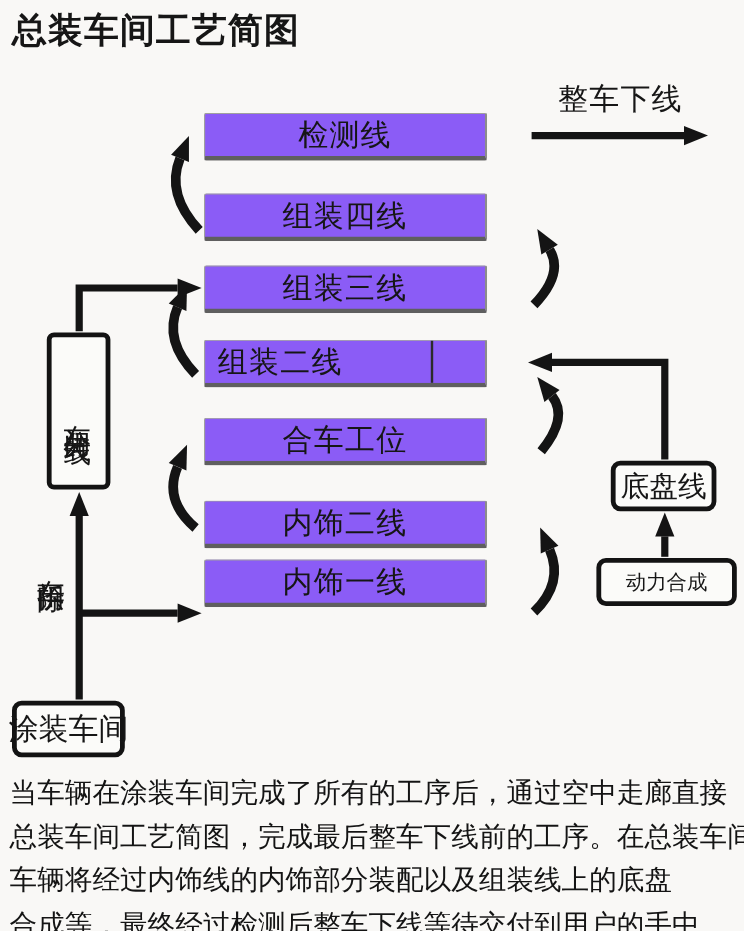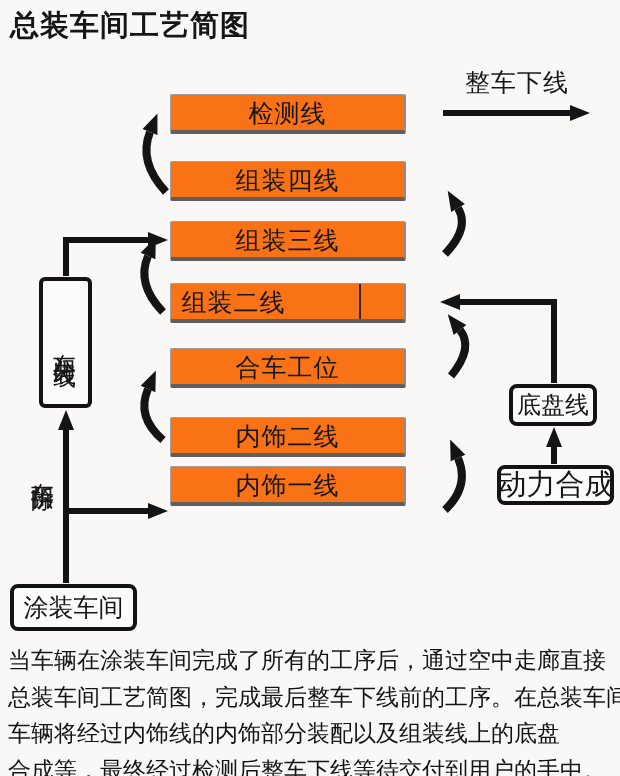--- a/index.html
+++ b/index.html
@@ -13,27 +13,27 @@
     text-decoration:underline;
   }
   .title{
     position:absolute;left:10px;top:6px;
     font-size:29px;font-weight:bold;letter-spacing:1px;
     white-space:nowrap;
   }
   
   .prow{
     position:absolute;left:170px;width:236px;height:40px;
-    background:#f97316;
+    background:#8b5cf6;
     border:1px solid #a0a09e;
     border-bottom:4px solid #5f5f5f;
     border-right:2px solid #8c8c8a;
     border-radius:2px;
     box-sizing:border-box;
-    display:flex;align-items:flex-end;justify-content:center;
+    display:flex;align-items:center;justify-content:center;
     font-size:25px;letter-spacing:1px;
   }
   .prow .main-label{white-space:nowrap;}
   .prow .divider{
     position:absolute;left:188px;top:0;bottom:0;width:2px;background:#2b2b2b;
   }
   .prow .sub-label{
     position:absolute;left:190px;right:0;top:0;bottom:0;
     display:flex;align-items:center;justify-content:center;
     font-size:19px;letter-spacing:0;
@@ -92,25 +92,25 @@
     </div>
     <div class="prow" style="top:417px">
       <span class="main-label">内饰二线</span>
     </div>
     <div class="prow" style="top:466px">
       <span class="main-label">内饰一线</span>
     </div>
 
     <div class="wnode vtext" style="left:39px;top:277px;width:53px;height:131px;font-size:23px;border-radius:6px;">车门分装线</div>
 
-    <div class="wnode" style="left:10px;top:584px;width:127px;height:47px;font-size:25px;">涂装车间</div>
+    <div class="wnode" style="left:10px;top:584px;width:94px;height:47px;font-size:25px;">涂装车间</div>
 
     <div class="wnode" style="left:509px;top:384px;width:88px;height:42px;font-size:24px;">底盘线</div>
 
-    <div class="wnode" style="left:497px;top:465px;width:117px;height:40px;font-size:29px;">动力合成</div>
+    <div class="wnode" style="left:497px;top:465px;width:117px;height:40px;font-size:17px;">动力合成</div>
 
     <div class="freelabel offline-label">整车下线</div>
     <div class="freelabel door-removal vtext">车门拆除</div>
 
     <svg class="connectors" width="620" height="776" viewBox="0 0 620 776">
       <defs>
         <marker id="ah" markerUnits="userSpaceOnUse" markerWidth="24" markerHeight="20" refX="2" refY="10" orient="auto">
           <path d="M2 2 L22 10 L2 18 Z" fill="#141414"></path>
         </marker>
       </defs>

